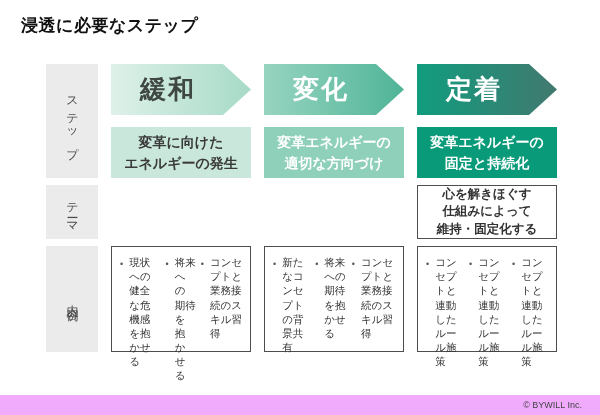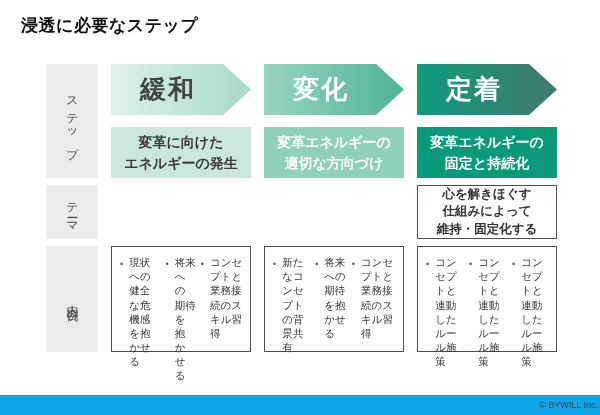--- a/index.html
+++ b/index.html
@@ -85,24 +85,24 @@
     display:flex;gap:6px;
     font-size:10.5px;
     line-height:1.35;
     color:#333;
   }
   .mark{flex:0 0 auto;color:#555;}
   .mark::before{content:"•";font-size:9px;position:relative;top:1px;}
   .footer{
     position:absolute;left:0;bottom:0;
     width:100%;height:20px;
-    background:#0ea5e9;
+    background:#f0abfc;
     box-sizing:border-box;
     text-align:right;
-    padding-right:2px;
+    padding-right:18px;
     font-size:9px;
     line-height:20px;
     color:#444;
   }
 </style>
 </head>
 <body>
 
 <div class="canvas">
 

